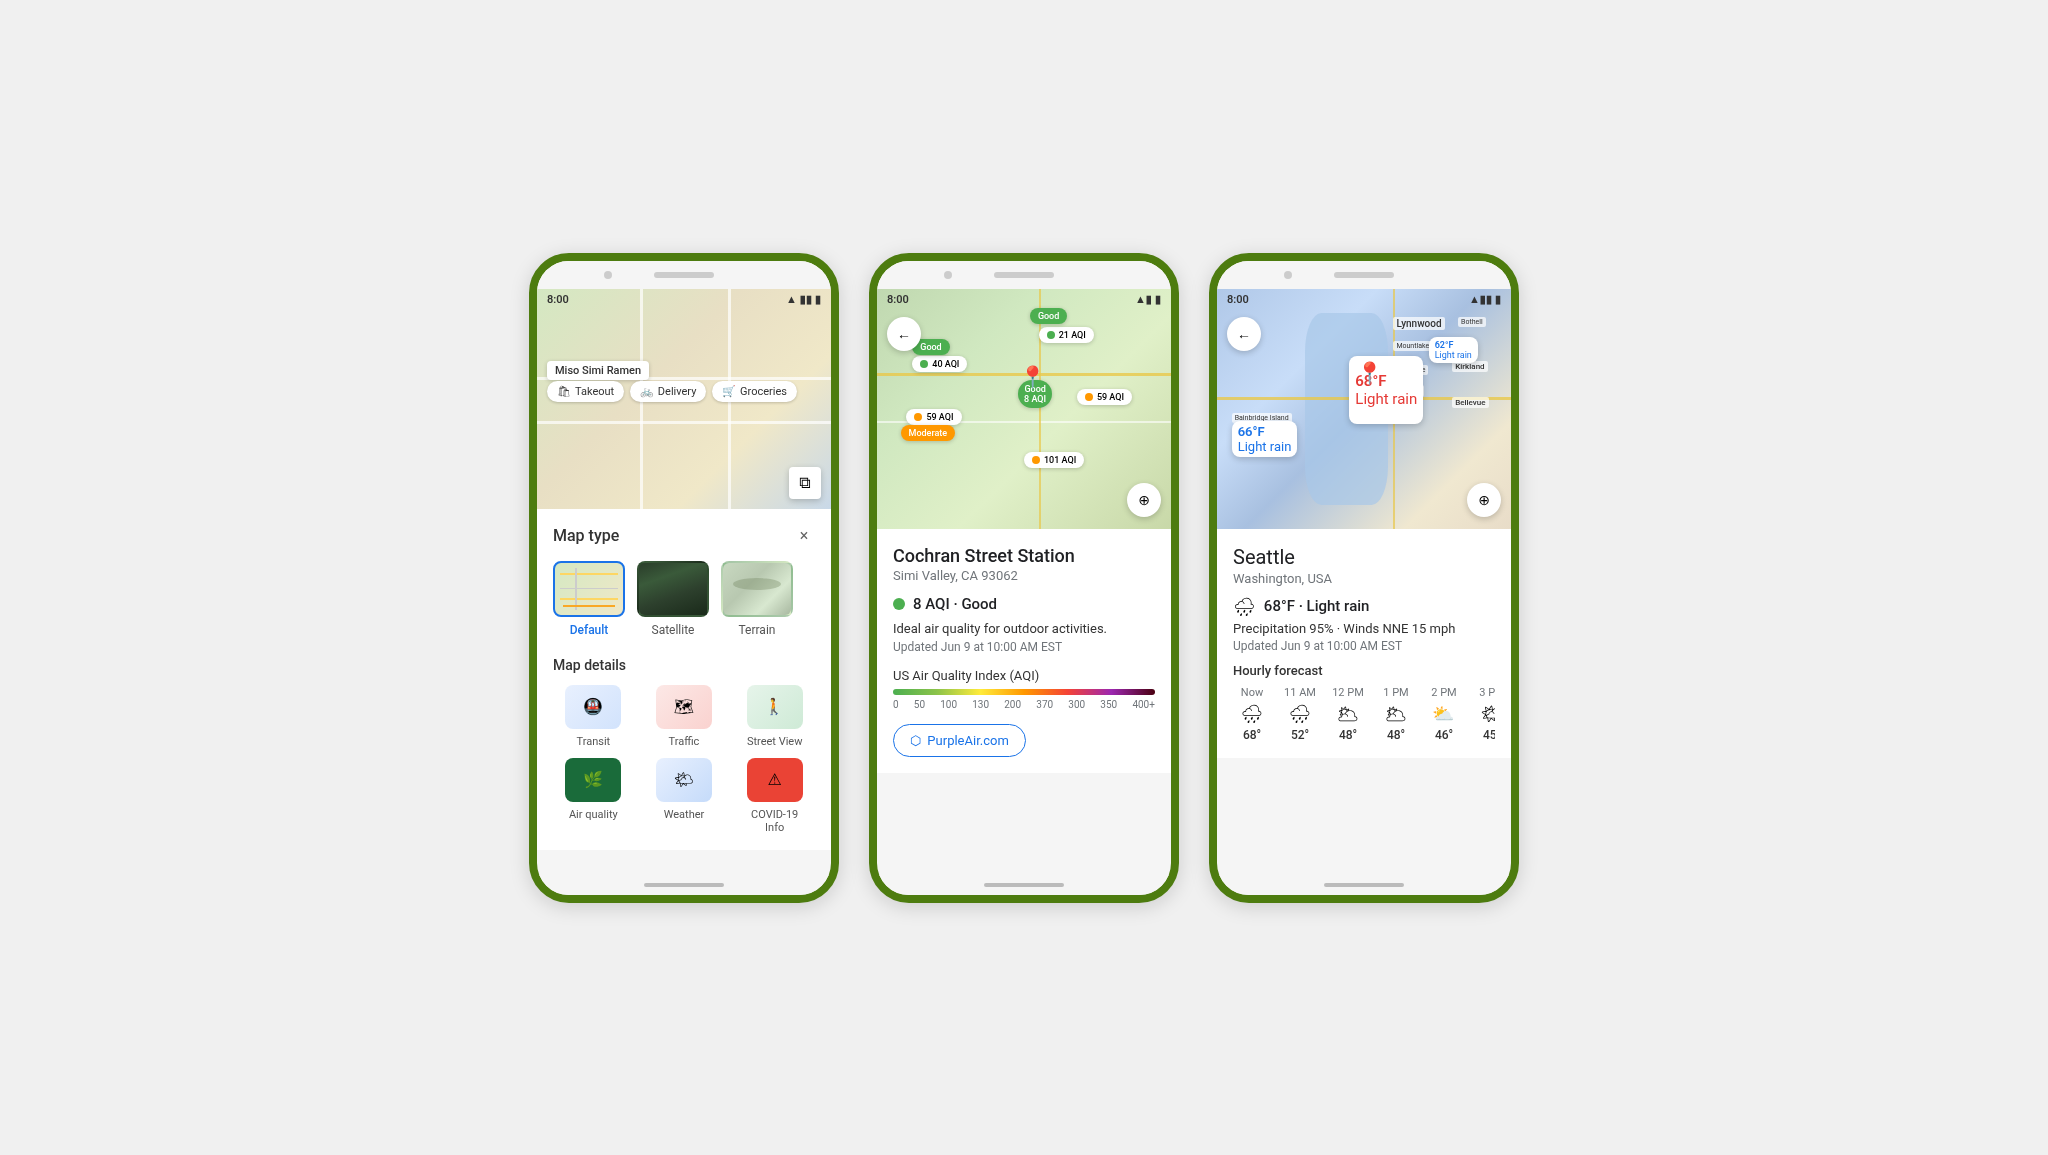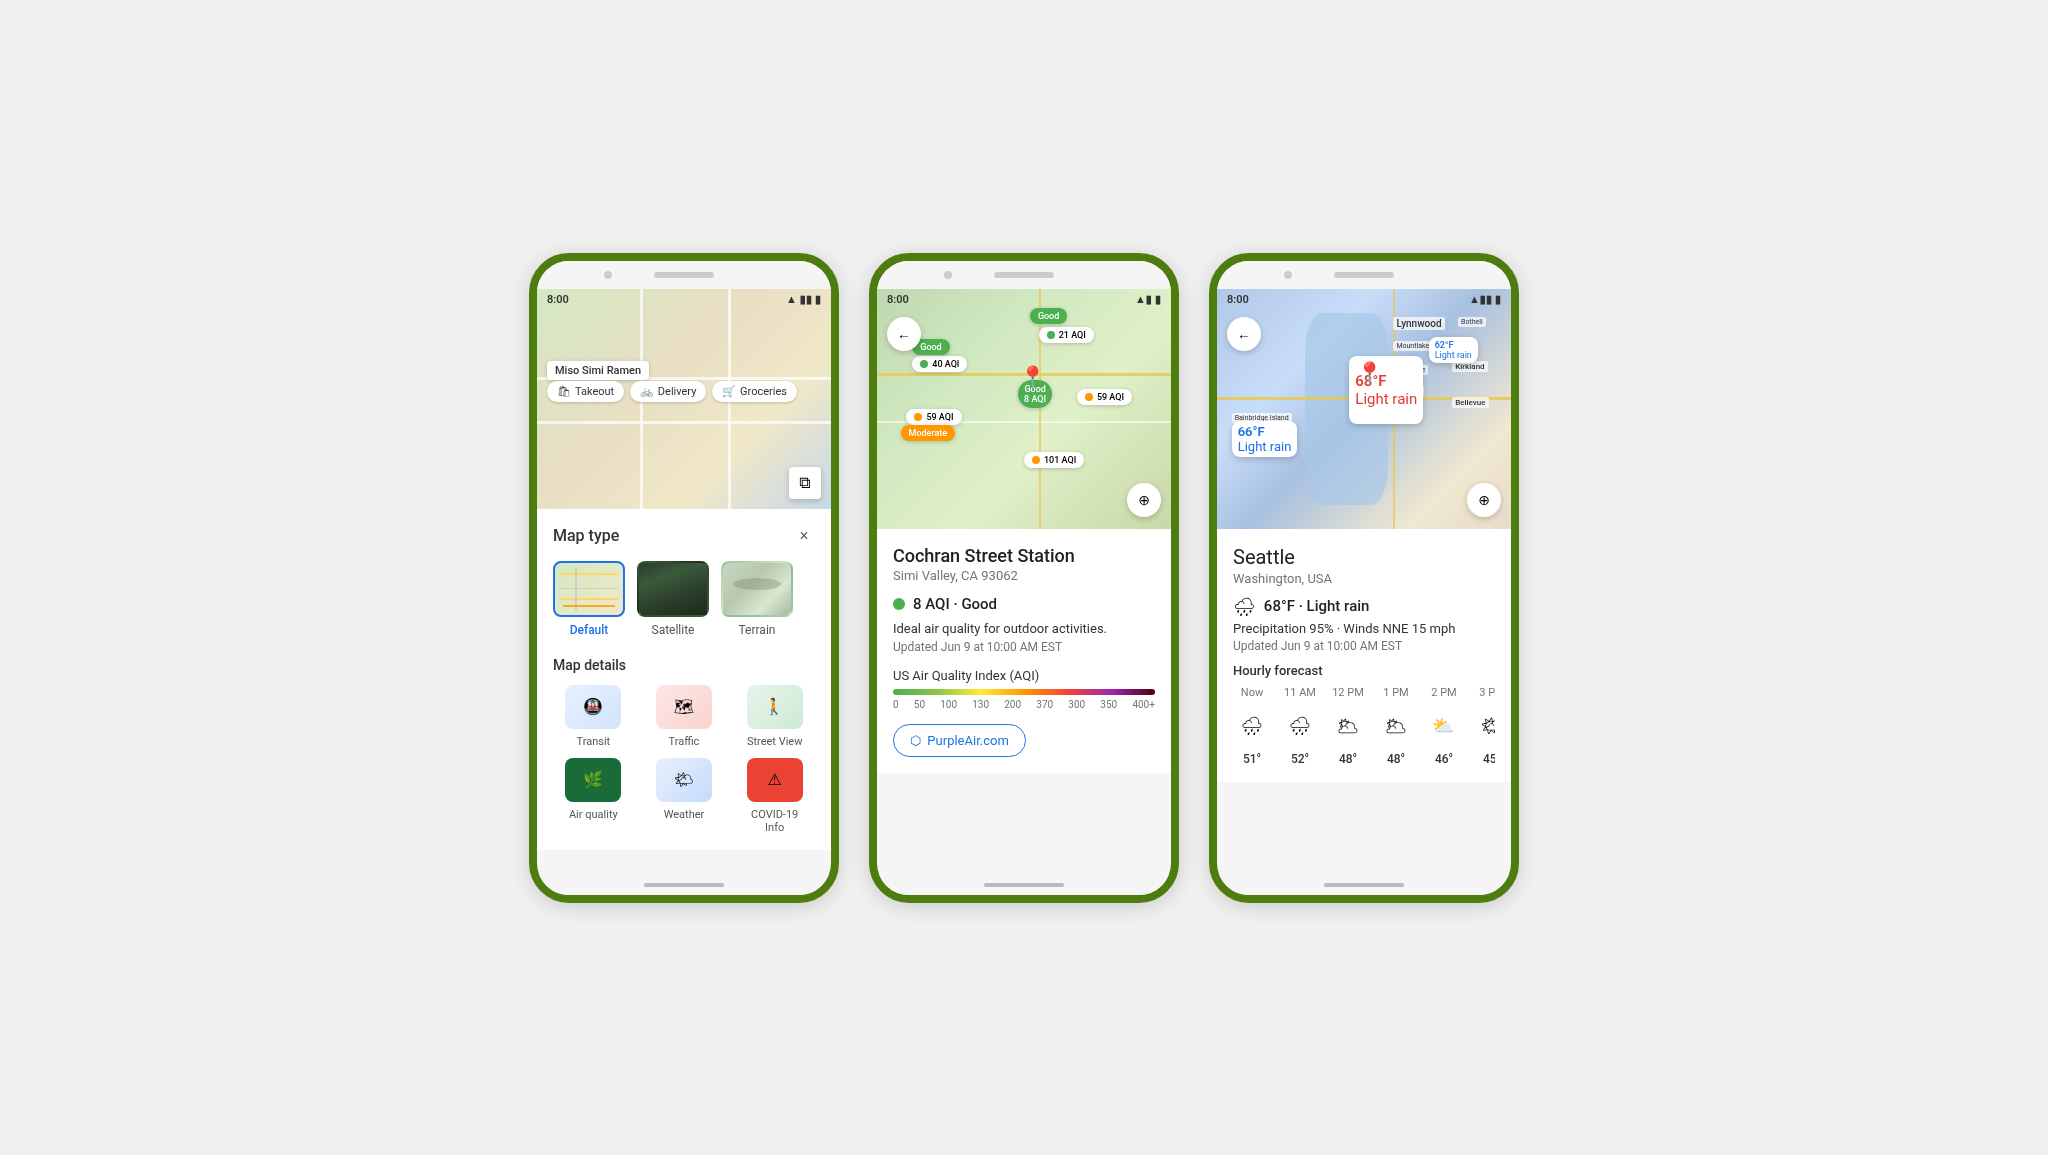--- a/index.html
+++ b/index.html
@@ -517,21 +517,21 @@
     }
     .hourly-scroll {
       display: flex;
       gap: 10px;
       overflow-x: hidden;
     }
     .hourly-item {
       display: flex;
       flex-direction: column;
       align-items: center;
-      gap: 16px;
+      gap: 4px;
       min-width: 38px;
     }
     .hourly-time {
       font-size: 11px;
       color: #70757a;
     }
     .hourly-weather-icon {
       font-size: 18px;
     }
     .hourly-temp {
@@ -832,21 +832,21 @@
           <span class="weather-icon-wrap">🌧</span>
           <span class="weather-temp">68°F · Light rain</span>
         </div>
         <div class="weather-detail">Precipitation 95% · Winds NNE 15 mph</div>
         <div class="weather-updated">Updated Jun 9 at 10:00 AM EST</div>
         <div class="hourly-label">Hourly forecast</div>
         <div class="hourly-scroll">
           <div class="hourly-item">
             <span class="hourly-time">Now</span>
             <span class="hourly-weather-icon">🌧</span>
-            <span class="hourly-temp">51°</span>
+            <span class="hourly-temp">68°</span>
           </div>
           <div class="hourly-item">
             <span class="hourly-time">11 AM</span>
             <span class="hourly-weather-icon">🌧</span>
             <span class="hourly-temp">52°</span>
           </div>
           <div class="hourly-item">
             <span class="hourly-time">12 PM</span>
             <span class="hourly-weather-icon">🌥</span>
             <span class="hourly-temp">48°</span>

